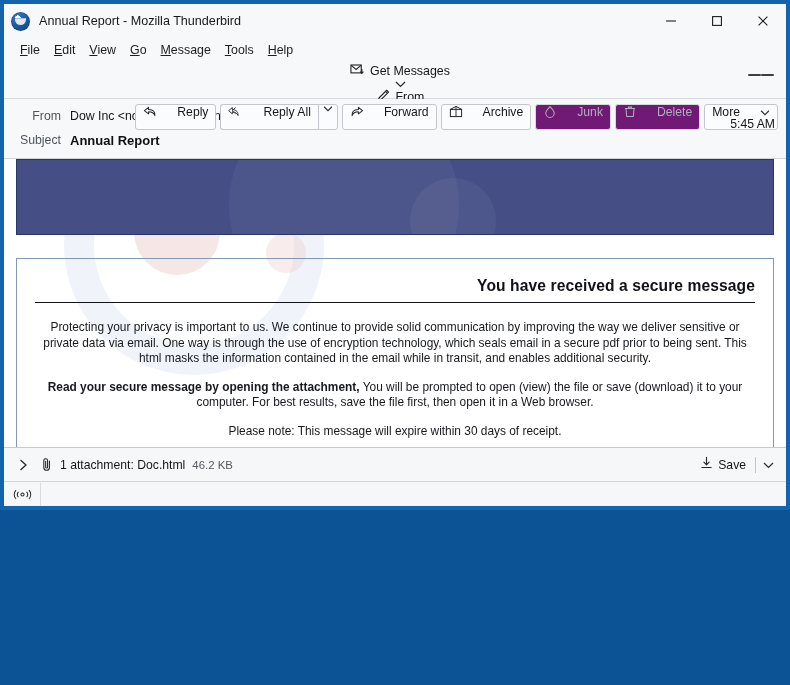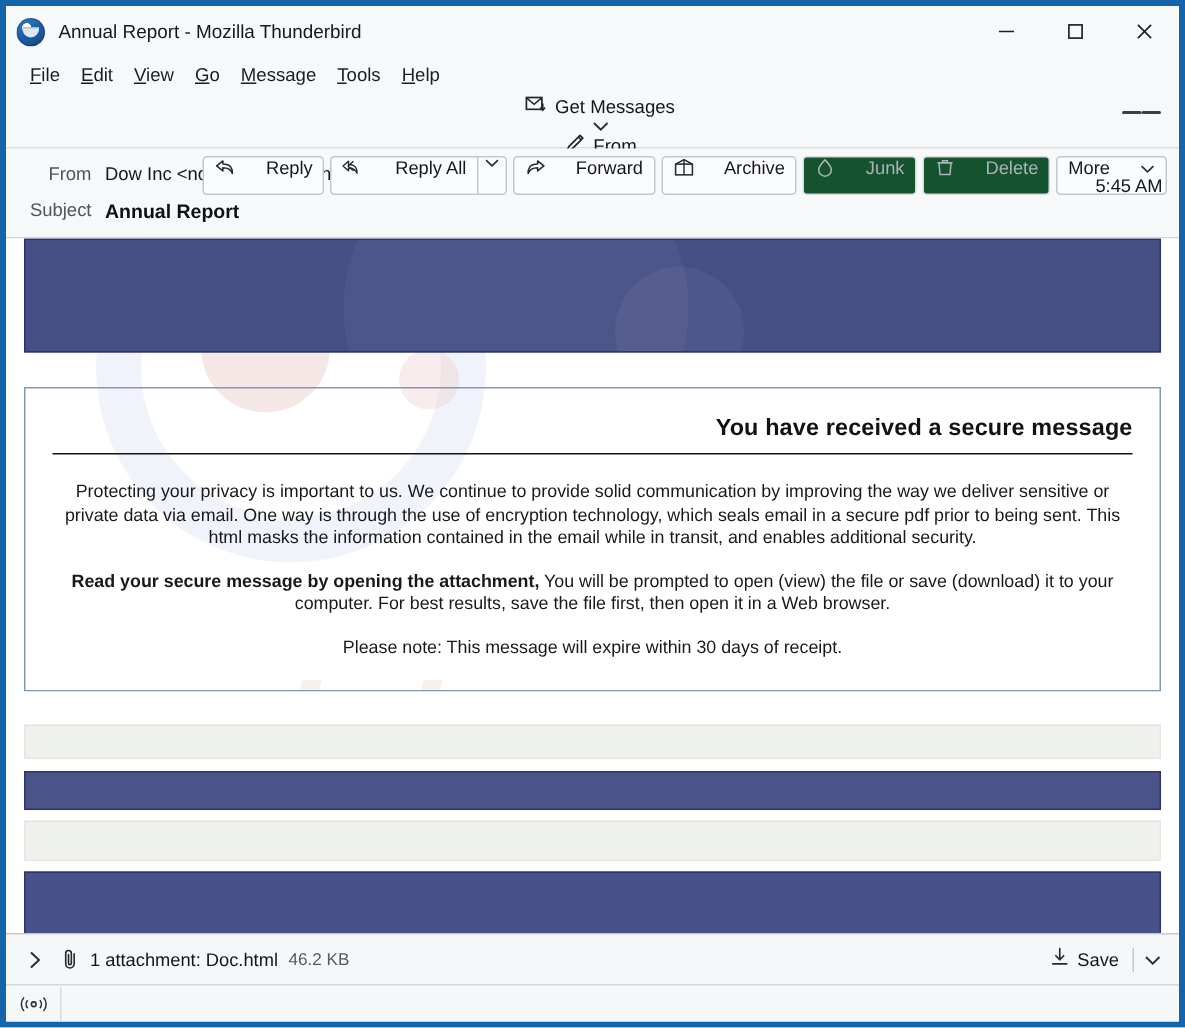--- a/index.html
+++ b/index.html
@@ -15,21 +15,21 @@
     position: relative;
     width: 790px;
     height: 685px;
     overflow: hidden;
     background: #0b5394;
     box-sizing: border-box;
   }
   .win-frame {
     position: absolute;
     left: 0; top: 0;
-    width: 790px; height: 685px;
+    width: 790px; height: 510px;
     border: 4px solid #1464ab;
     box-sizing: border-box;
     background: #f7f8fa;
     display: flex;
     flex-direction: column;
   }
 
   
   .titlebar {
     height: 34px;
@@ -224,21 +224,21 @@
     padding: 0 7px;
     font-size: 12.2px;
     color: #15171b;
     background: #fbfcfd;
     border: 1px solid #c3c7cd;
     border-radius: 3px;
     margin-left: 4px;
     cursor: default;
     white-space: nowrap;
   }
-  .act.disabled { color: #adb1b8; background: #14532d; border-color: #d6d9de; }
+  .act.disabled { color: #adb1b8; background: #701a75; border-color: #d6d9de; }
   .act.attached-left { margin-left: 4px; border-right: none; border-radius: 3px 0 0 3px; }
   .act.attached-right { margin-left: 0; padding: 0 4px; border-radius: 0 3px 3px 0; }
   .timestamp {
     position: absolute;
     right: 11px;
     top: 18px;
     font-size: 12.2px;
     color: #14161a;
   }
 

